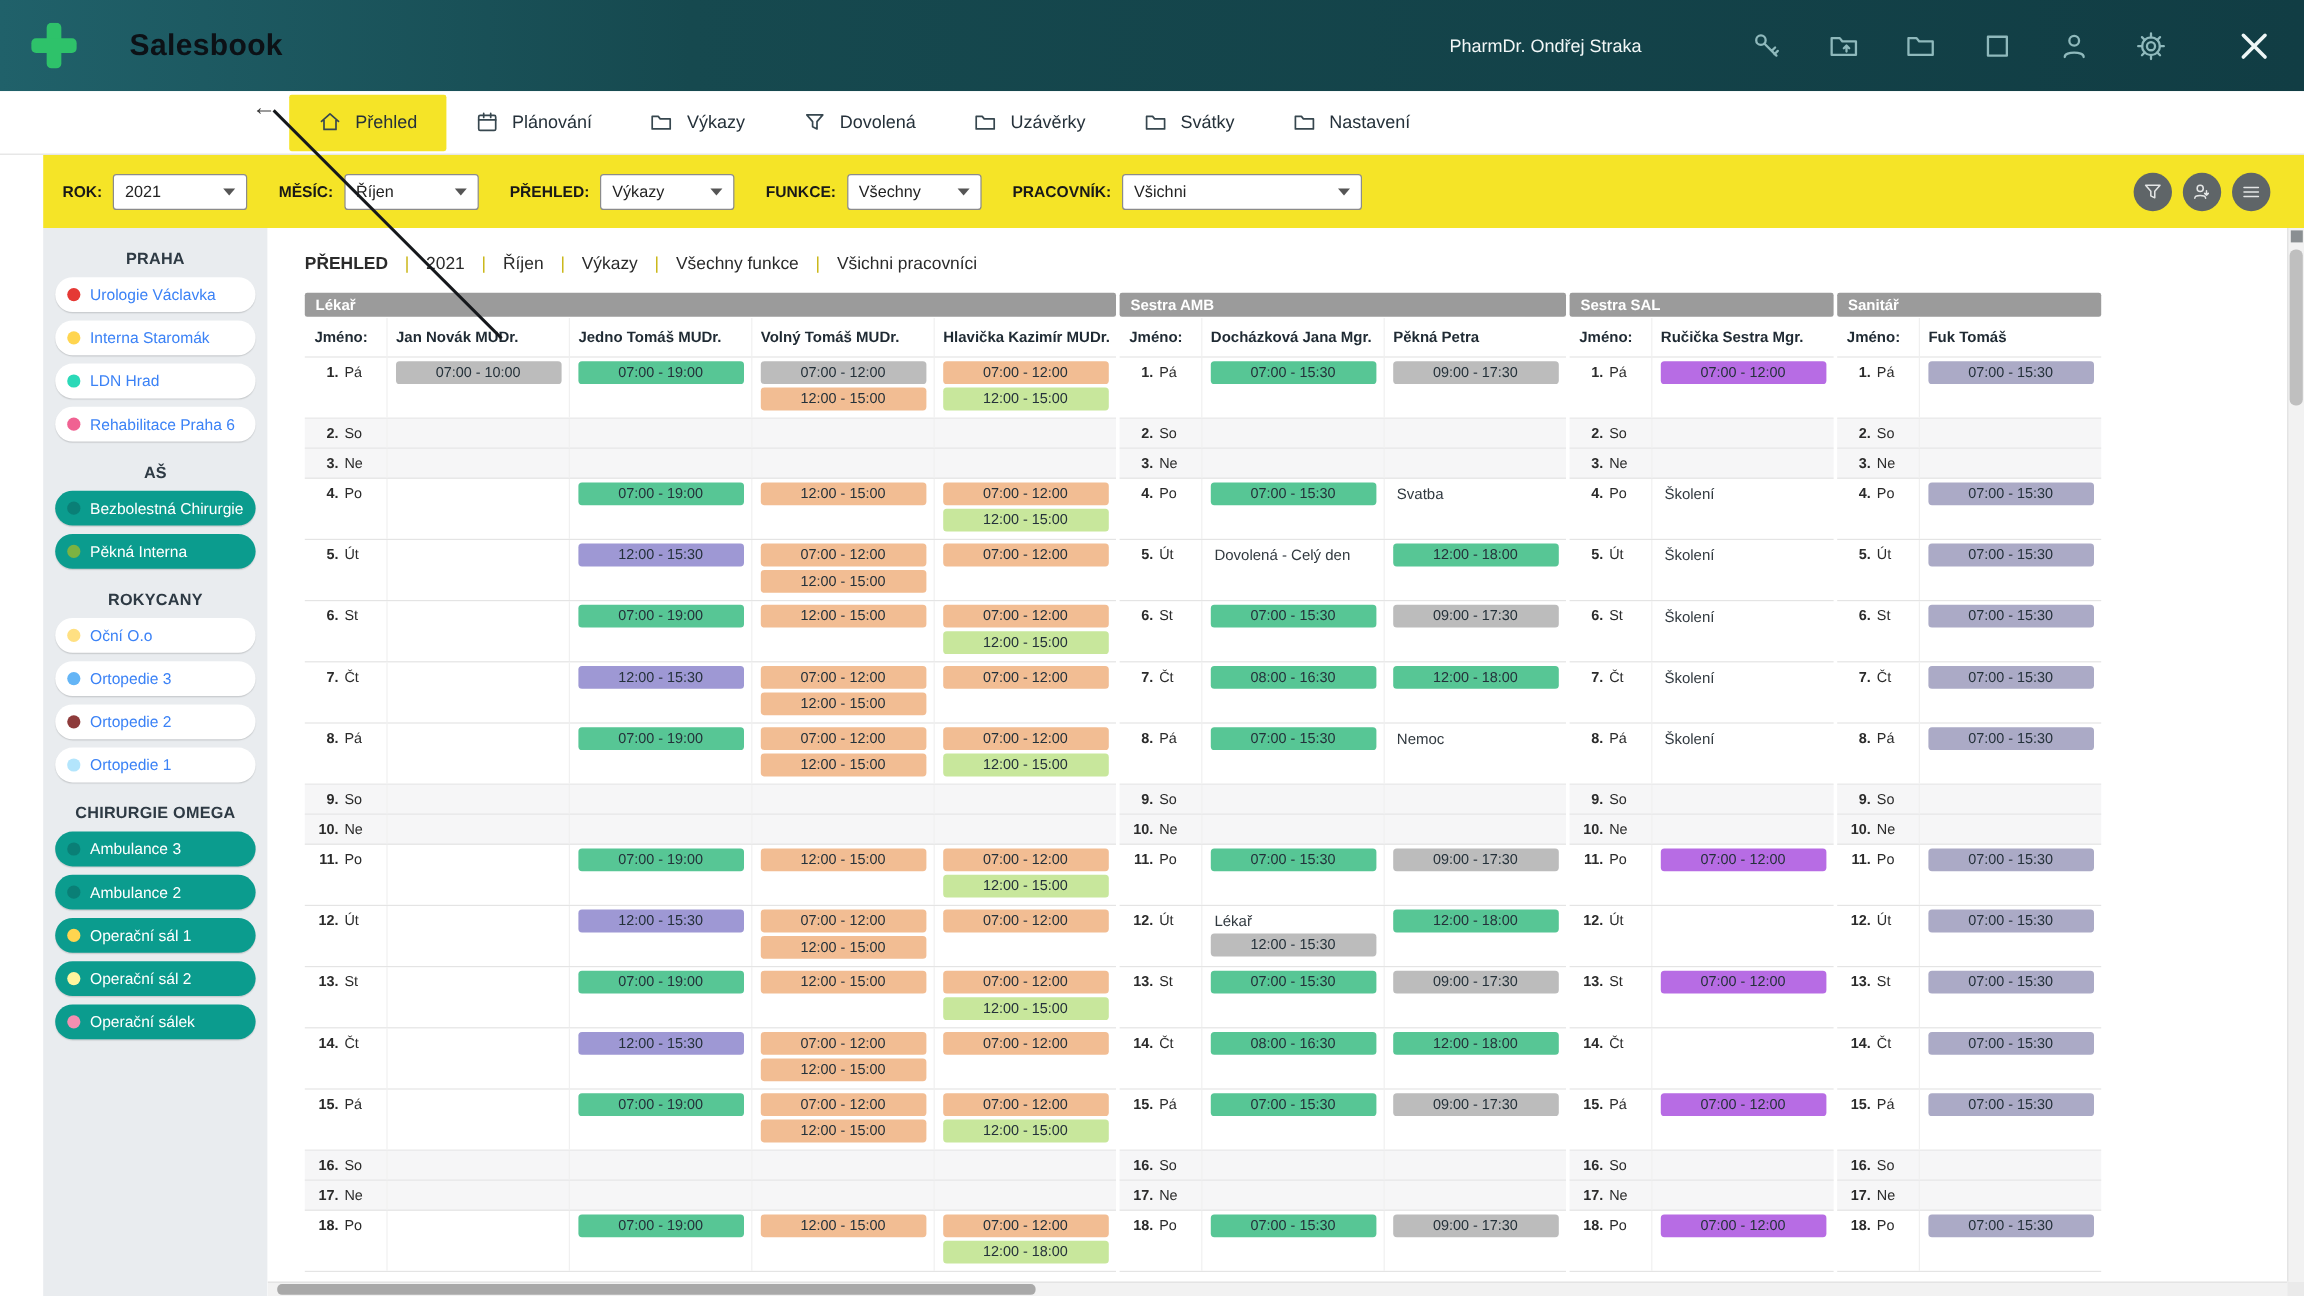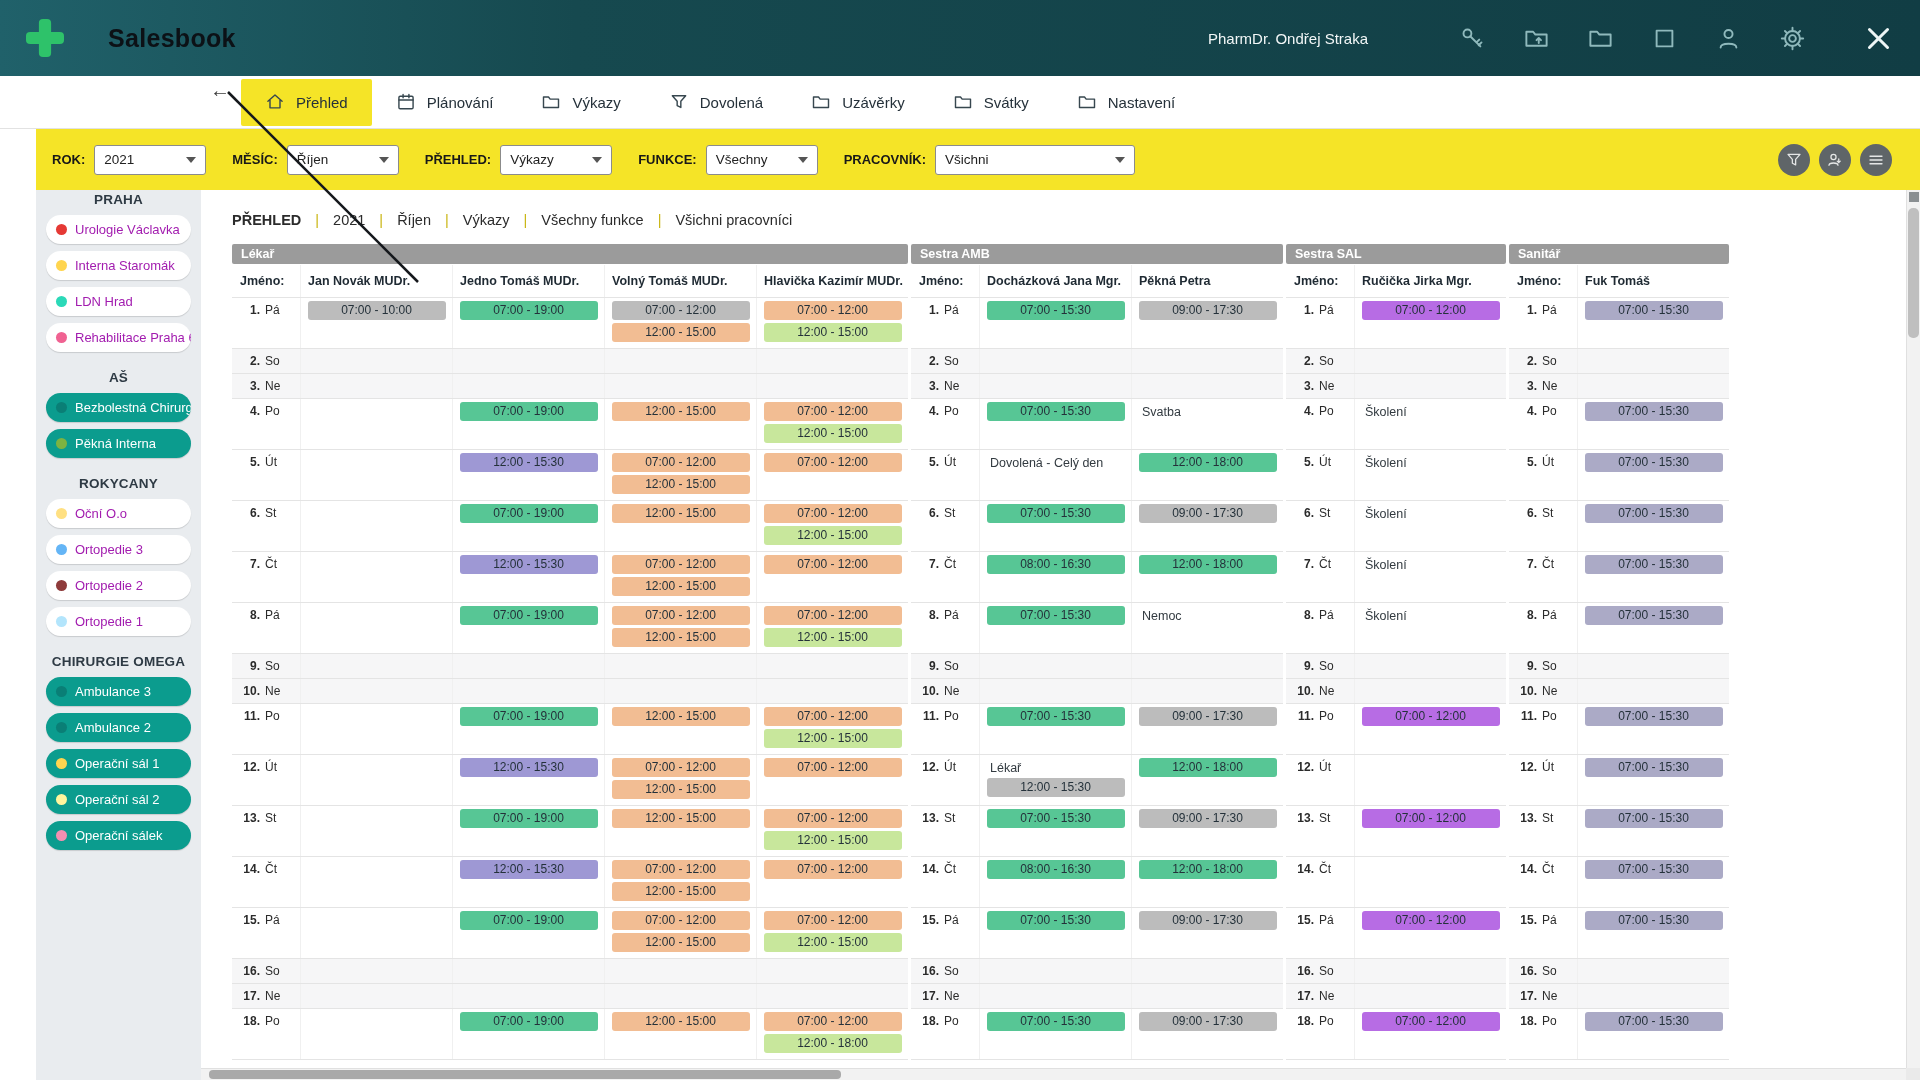--- a/index.html
+++ b/index.html
@@ -51,26 +51,26 @@
   .fselect.wide { min-width: 200px; }
   .chev { width: 0; height: 0; border-left: 5px solid transparent; border-right: 5px solid transparent;
             border-top: 6px solid #555; margin-left: 12px; }
   .filter-icons { margin-left: auto; display: flex; gap: 9px; padding-right: 12px; }
   .fcircle { width: 32px; height: 32px; border-radius: 50%; background: #5f6568; color: #e4e6e6;
             display: flex; align-items: center; justify-content: center; cursor: pointer; }
   .fcircle .icn { width: 18px; height: 18px; }
 
   
   .content { flex: 1; display: flex; min-height: 0; }
-  .light-sidebar { width: 165px; flex: 0 0 auto; background: #e9ecef; overflow: hidden; }
+  .light-sidebar { width: 187px; flex: 0 0 auto; background: #e9ecef; padding-top: 16px; overflow: hidden; }
   .sgroup-title { font-size: 13.5px; font-weight: 700; color: #2e3a44; text-align: center;
             margin: 18px 0 8px; letter-spacing: .2px; }
   .light-sidebar .sgroup-title:first-child { margin-top: 2px; }
   .sitem { height: 29px; border-radius: 15px; background: #fff; display: flex; align-items: center; gap: 8px;
-            padding: 0 10px; margin: 7px 10px; font-size: 13px; color: #a21caf; cursor: pointer;
+            padding: 0 10px; margin: 7px 10px; font-size: 13px; color: #3b82f6; cursor: pointer;
             box-shadow: 0 1px 1px rgba(0,0,0,.14); white-space: nowrap; overflow: hidden; }
   .sitem.selected { background: #0b9c8e; color: #fff; }
   .dot { width: 11px; height: 11px; border-radius: 50%; flex: 0 0 auto; }
 
   .main { flex: 1; position: relative; background: #fff; min-width: 0; overflow: hidden; padding-left: 31px; }
   .breadcrumb { padding: 22px 0 16px; display: flex; align-items: center; gap: 14px;
             font-size: 14.5px; color: #2b2b2b; }
   .bc-item { cursor: pointer; }
   .bc-item.first { font-weight: 700; }
   .bc-sep { color: #c9b512; }
@@ -831,21 +831,21 @@
                   </div>
                   <div class="cell cell-emp">
                     <div class="pill" style="background: rgb(188, 188, 188);">09:00 - 17:30</div>
                   </div>
                 </div>
               </div>
               <div class="tgroup">
                 <div class="tgroup-head">Sestra SAL</div>
                 <div class="trow tnames">
                   <div class="cell cell-date name-label">Jméno:</div>
-                  <div class="cell cell-emp emp-name">Ručička Jirka Mgr.</div>
+                  <div class="cell cell-emp emp-name">Ručička Sestra Mgr.</div>
                 </div>
                 <div class="trow r-day">
                   <div class="cell cell-date">
                     <span class="dnum">1.</span>
                     <span class="dday">Pá</span>
                   </div>
                   <div class="cell cell-emp">
                     <div class="pill" style="background: rgb(183, 108, 228);">07:00 - 12:00</div>
                   </div>
                 </div>

